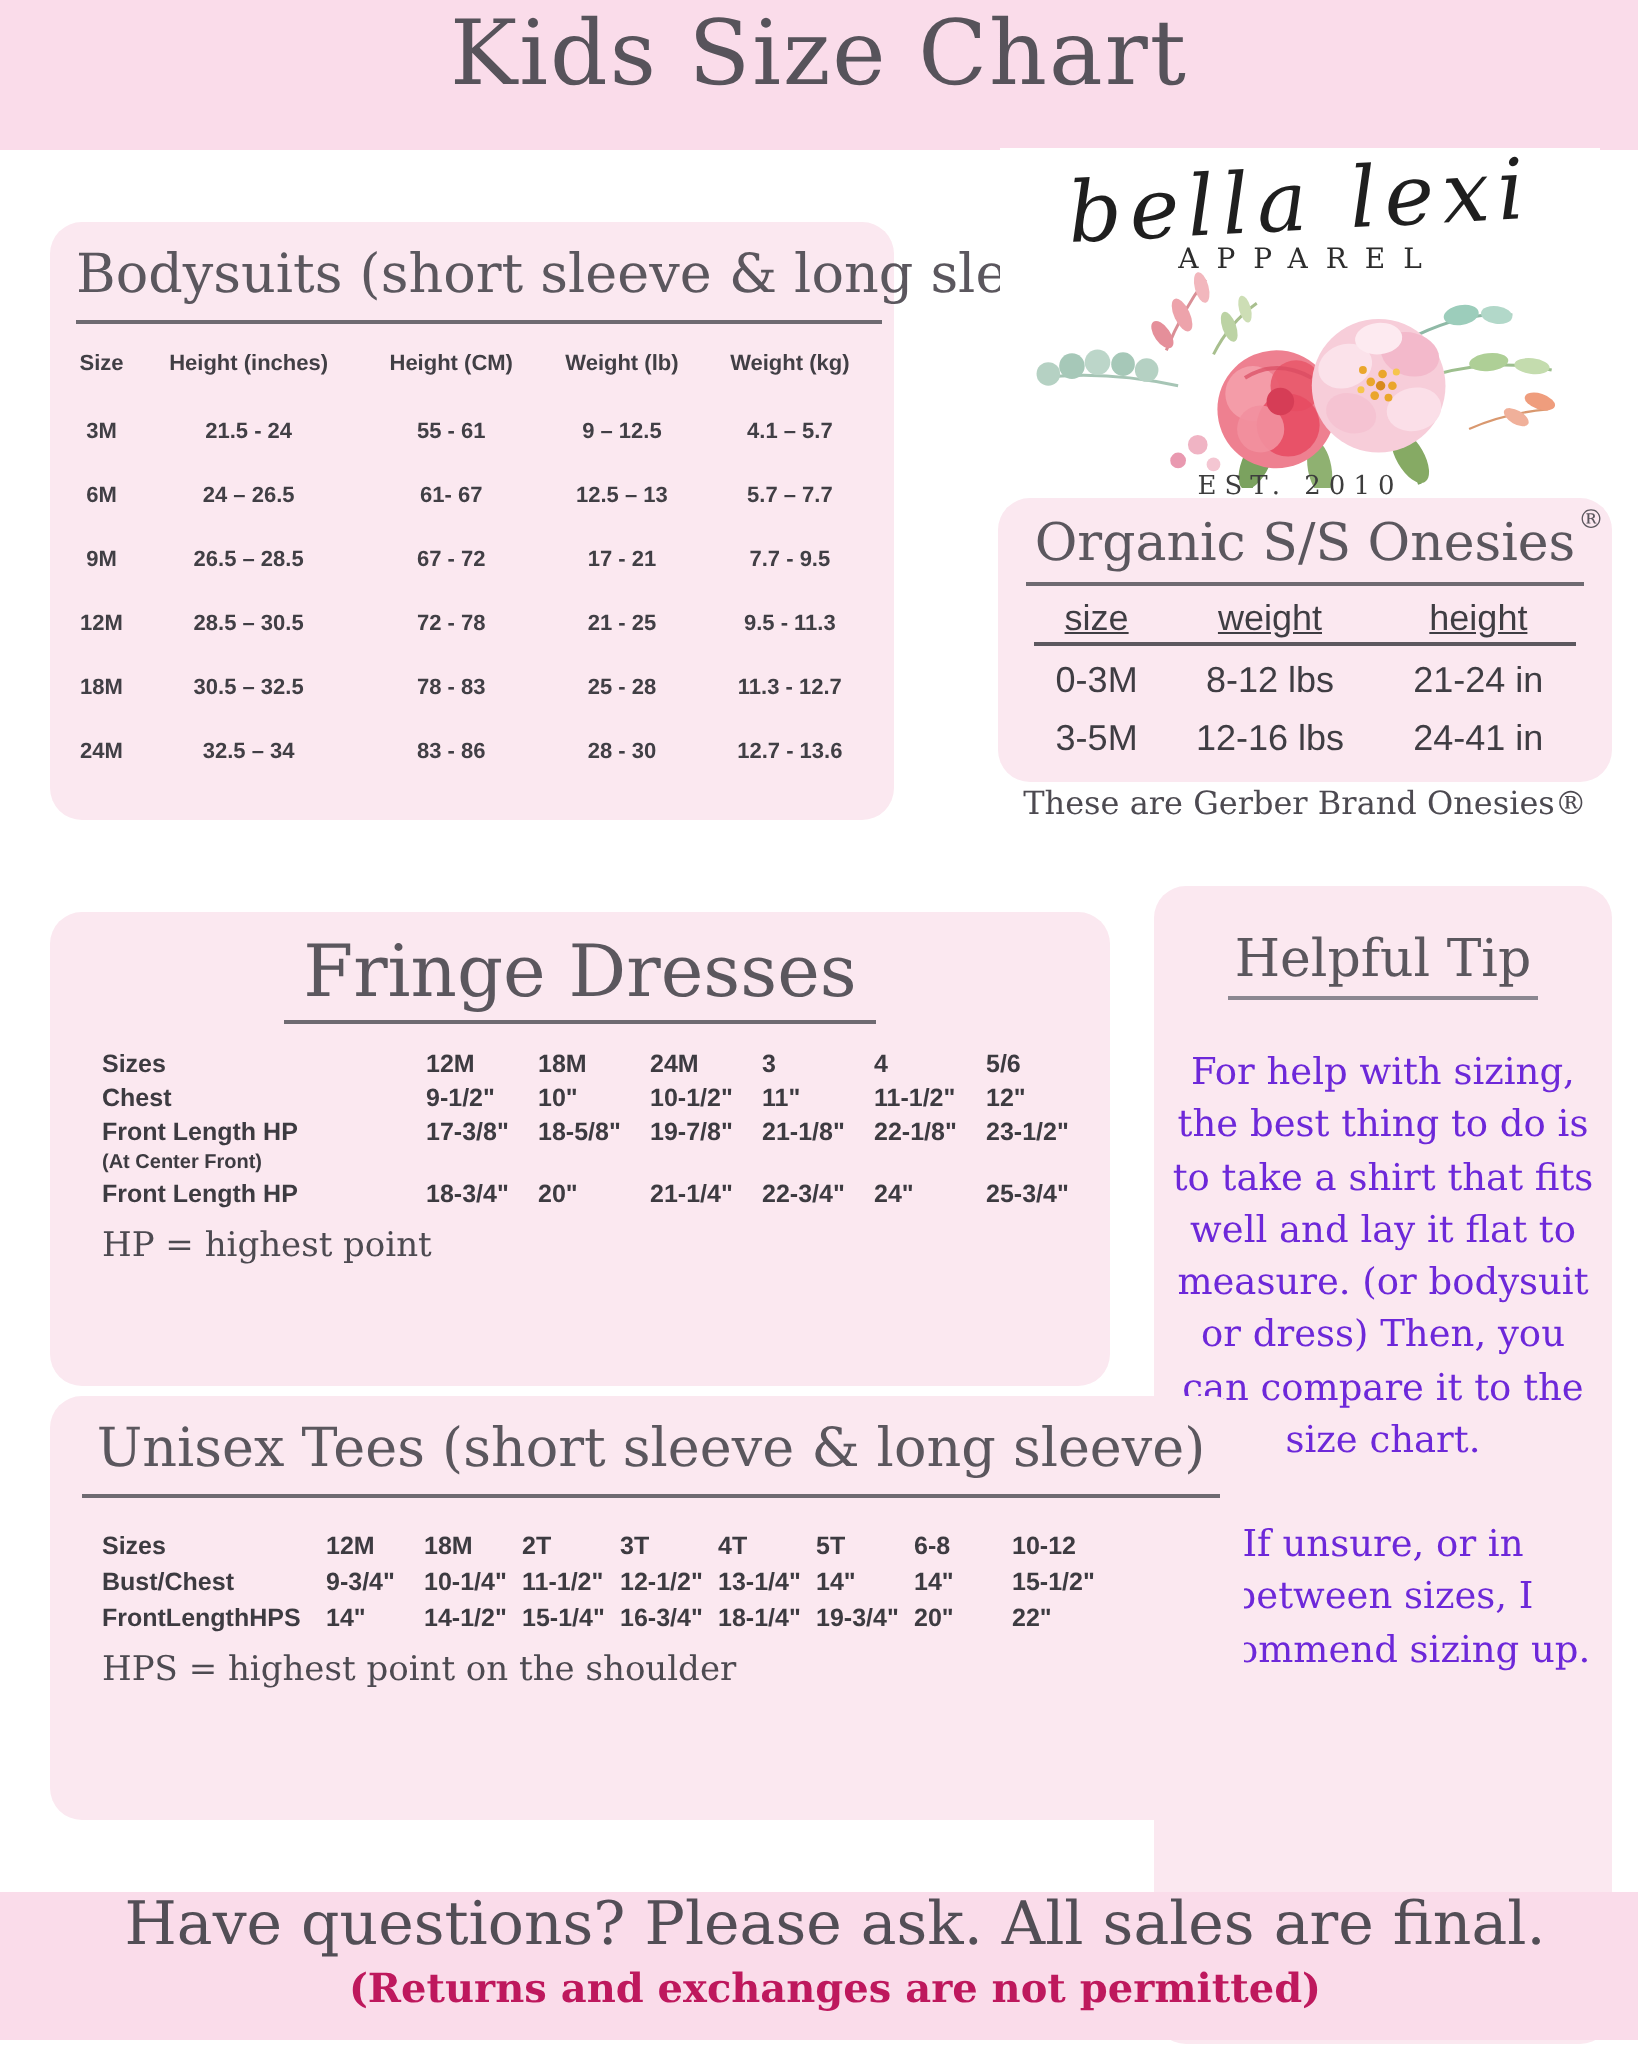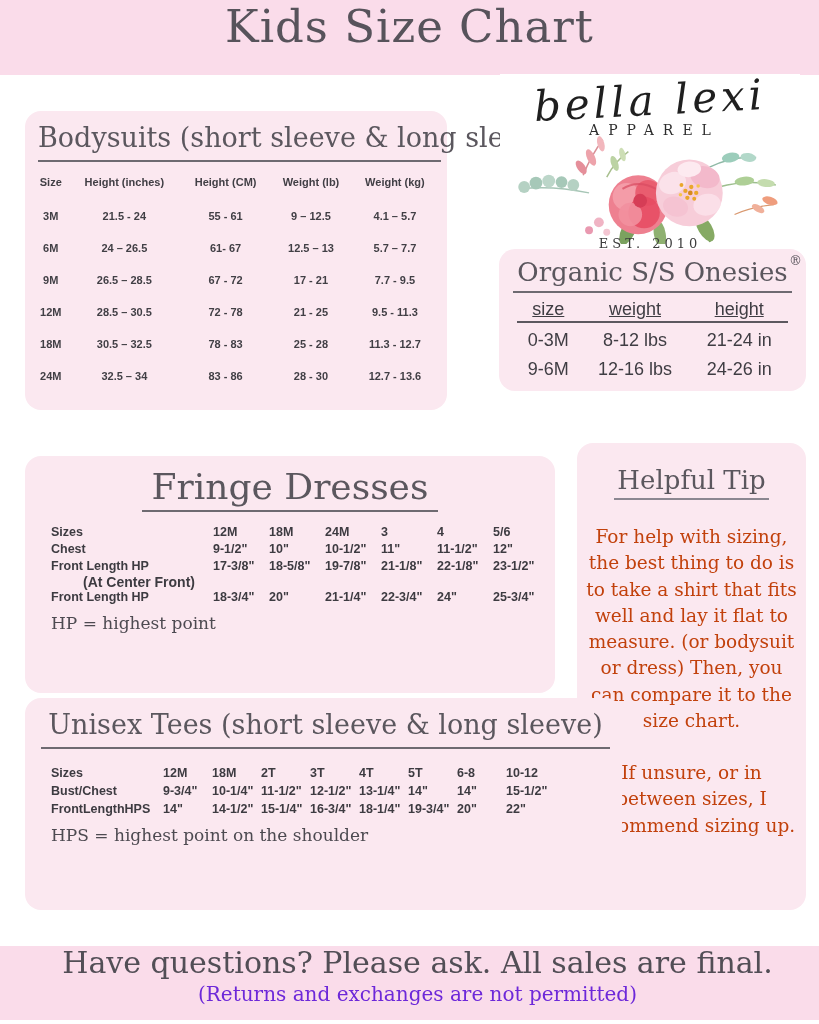--- a/index.html
+++ b/index.html
@@ -7,21 +7,21 @@
     width:819px;height:1024px;position:relative;background:#ffffff;
     font-family:"Liberation Sans",sans-serif;overflow:hidden;
   }
 
   
   .banner{position:absolute;left:0;right:0;background:#fadcea;display:flex;flex-direction:column;justify-content:flex-start;align-items:center;}
   .banner-top{top:0;height:75px;}
   .banner-bottom{top:946px;height:74px;padding-left:16px;}
   .page-title{font-family:"DejaVu Serif",serif;font-size:45px;font-weight:normal;color:#57535b;margin:0;letter-spacing:1px;}
   .footer-line1{font-family:"DejaVu Serif",serif;font-size:30px;color:#524e56;line-height:1.1;}
-  .footer-line2{font-family:"DejaVu Serif",serif;font-size:20px;color:#6d28d9;margin-top:3px;}
+  .footer-line2{font-family:"DejaVu Serif",serif;font-size:20px;color:#be185d;margin-top:3px;font-weight:bold;}
 
   
   .panel{position:absolute;background:#fbe8f0;border-radius:16px;color:#49464c;}
   .panel h2{font-family:"DejaVu Serif",serif;font-weight:normal;color:#5b575e;text-align:center;margin:0;}
   .rule{border-bottom:2px solid #6e6a71;}
 
   
   .panel-bodysuits{left:25px;top:111px;width:422px;height:299px;}
   .panel-bodysuits h2{font-size:27px;margin:11px 6px 0 13px;padding-bottom:7px;white-space:nowrap;}
   table.matrix{border-collapse:collapse;}
@@ -47,27 +47,27 @@
 
   
   .panel-fringe{left:25px;top:456px;width:530px;height:237px;}
   .panel-fringe h2{font-size:36px;display:table;margin:10px auto 0;padding:0 10px 3px;}
   .rowgrid{margin:12px 0 0 26px;font-size:12.5px;font-weight:bold;color:#3d3b41;}
   .grid-row{display:grid;line-height:17px;}
   .fringe-grid .grid-row{grid-template-columns:162px repeat(6,56px);}
   .row-label{text-align:left;}
   .cell{text-align:left;}
   .subrow{line-height:14px;}
-  .subrow .row-label{font-size:14px;margin-left:32px;}
+  .subrow .row-label{font-size:10px;}
   .panel-note{font-family:"DejaVu Serif",serif;font-weight:normal;font-size:17px;color:#4d4a51;margin:7px 0 0 26px;}
 
   
-  .panel-tip{left:577px;top:443px;width:229px;height:467px;}
+  .panel-tip{left:577px;top:443px;width:229px;height:579px;}
   .panel-tip h2{font-size:26px;display:table;margin:22px auto 0;padding:0 3px 3px;border-bottom:2px solid #8b8791;}
-  .tip-body{font-family:"DejaVu Serif",serif;font-size:18.5px;color:#c2410c;text-align:center;margin:24px 8px 0;line-height:1.42;}
+  .tip-body{font-family:"DejaVu Serif",serif;font-size:18.5px;color:#6d28d9;text-align:center;margin:24px 8px 0;line-height:1.42;}
   .tip-body p{margin:0;}
   .tip-body p + p{margin-top:26px;}
 
   
   .panel-tees{left:25px;top:698px;width:597px;height:212px;}
   .panel-tees h2{font-size:27px;margin:11px 12px 0 16px;padding-bottom:7px;white-space:nowrap;}
   .tees-grid{margin:15px 0 0 26px;}
   .tees-grid .grid-row{grid-template-columns:112px repeat(8,49px);line-height:18px;}
 </style>
 </head>
@@ -228,26 +228,27 @@
           <th>height</th>
         </tr>
       </thead>
       <tbody>
         <tr>
           <td>0-3M</td>
           <td>8-12 lbs</td>
           <td>21-24 in</td>
         </tr>
         <tr>
-          <td>9-6M</td>
+          <td>3-5M</td>
           <td>12-16 lbs</td>
-          <td>24-26 in</td>
+          <td>24-41 in</td>
         </tr>
       </tbody>
     </table>
+  <div class="onesies-note">These are Gerber Brand Onesies®</div>
 </section>
 
 <section class="panel panel-fringe">
   <h2 class="rule">Fringe Dresses</h2>
   <div class="rowgrid fringe-grid">
       <div class="grid-row">
         <span class="row-label">Sizes</span>
         <span class="cell">12M</span>
         <span class="cell">18M</span>
         <span class="cell">24M</span>

